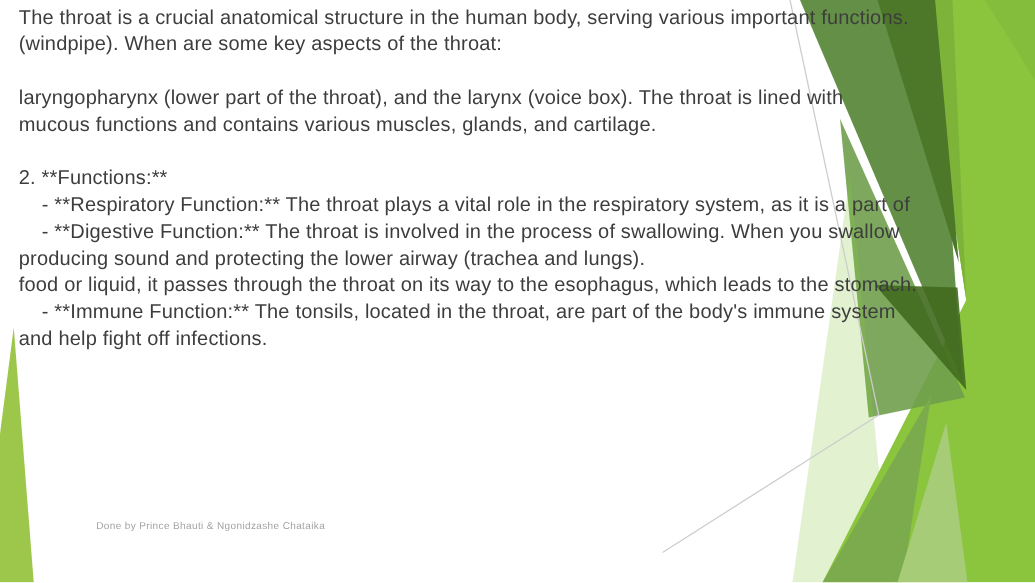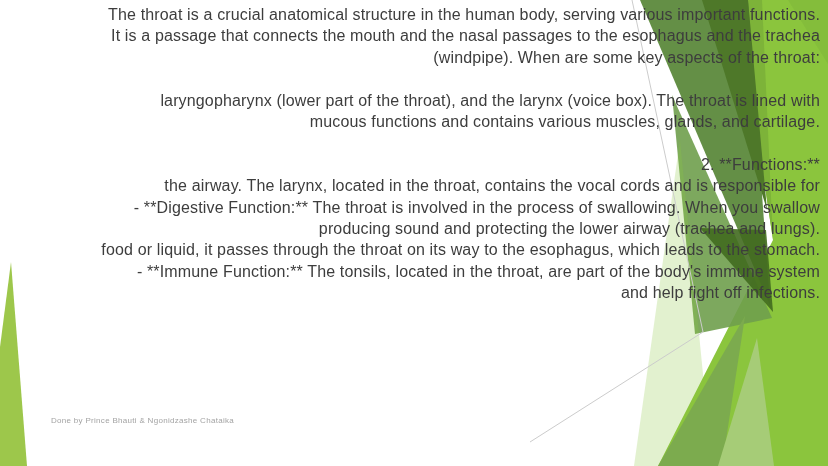--- a/index.html
+++ b/index.html
@@ -7,21 +7,20 @@
     padding: 0;
     background: #ffffff;
   }
   .slide {
     position: relative;
     width: 828px;
     height: 466px;
     background: #ffffff;
     overflow: hidden;
     font-family: "Liberation Sans", sans-serif;
-    text-align: right;
   }
   .decoration {
     position: absolute;
     inset: 0;
     width: 828px;
     height: 466px;
     z-index: 1;
   }
   .text-block {
     position: absolute;
@@ -33,21 +32,21 @@
     font-size: 16px;
     line-height: 21.4px;
     letter-spacing: 0.15px;
   }
   .text-block .line {
     white-space: pre;
     min-height: 21.4px;
   }
   .footer-credit {
     position: absolute;
-    left: 40px;
+    left: 66px;
     top: 416px;
     z-index: 2;
     color: #a3a3a3;
     font-size: 8px;
     letter-spacing: 0.3px;
     padding-left: 11px;
   }
 </style>
 </head>
 <body>
@@ -77,28 +76,27 @@
     <polygon points="757,338 774,466 718,466" fill="#a6cc77"></polygon>
 
     <polygon points="11,262 27,466 0,466 0,347" fill="#9dc74b"></polygon>
 
     <line x1="632" y1="0" x2="703" y2="332" stroke-width="1" stroke="#cccccc"></line>
     <line x1="703" y1="332" x2="530" y2="442" stroke-width="1" stroke="#cccccc"></line>
   </svg>
 
   <div class="text-block">
       <div class="line">The throat is a crucial anatomical structure in the human body, serving various important functions.</div>
-      <div class="line">It is a passage that connects the mouth and the nasal passages to the esophagus and the trachea</div>
       <div class="line">(windpipe). When are some key aspects of the throat:</div>
       <div class="line">&nbsp;</div>
       <div class="line">laryngopharynx (lower part of the throat), and the larynx (voice box). The throat is lined with</div>
       <div class="line">mucous functions and contains various muscles, glands, and cartilage.</div>
       <div class="line">&nbsp;</div>
       <div class="line">2. **Functions:**</div>
-      <div class="line">the airway. The larynx, located in the throat, contains the vocal cords and is responsible for</div>
+      <div class="line">    - **Respiratory Function:** The throat plays a vital role in the respiratory system, as it is a part of</div>
       <div class="line">    - **Digestive Function:** The throat is involved in the process of swallowing. When you swallow</div>
       <div class="line">producing sound and protecting the lower airway (trachea and lungs).</div>
       <div class="line">food or liquid, it passes through the throat on its way to the esophagus, which leads to the stomach.</div>
       <div class="line">    - **Immune Function:** The tonsils, located in the throat, are part of the body's immune system</div>
       <div class="line">and help fight off infections.</div>
     </div>
 
   <div class="footer-credit">Done by Prince Bhauti &amp; Ngonidzashe Chataika</div>
 
 </div>

